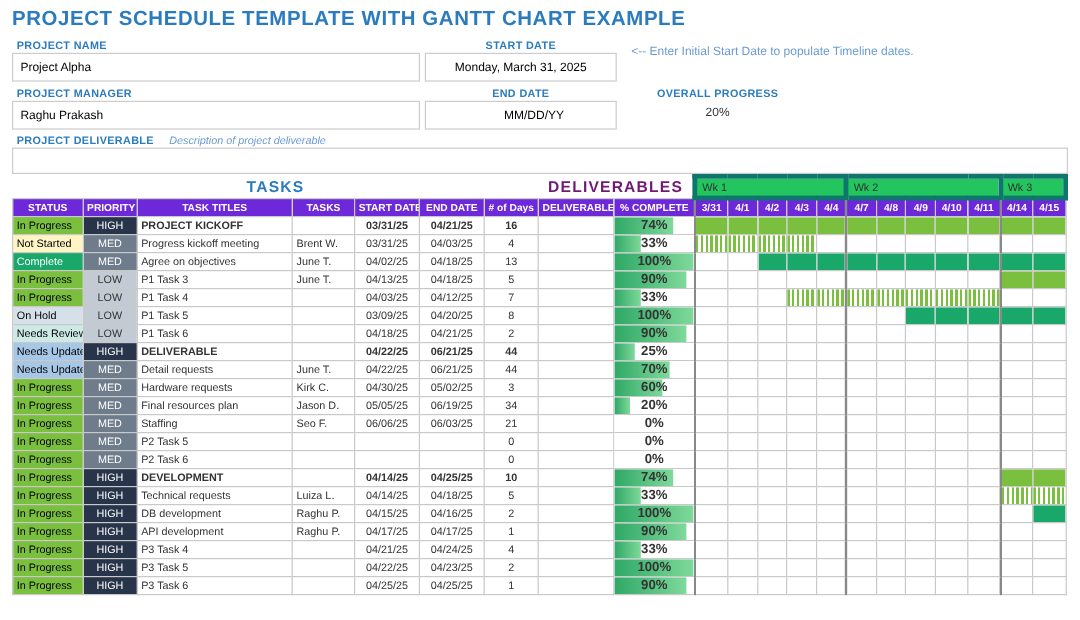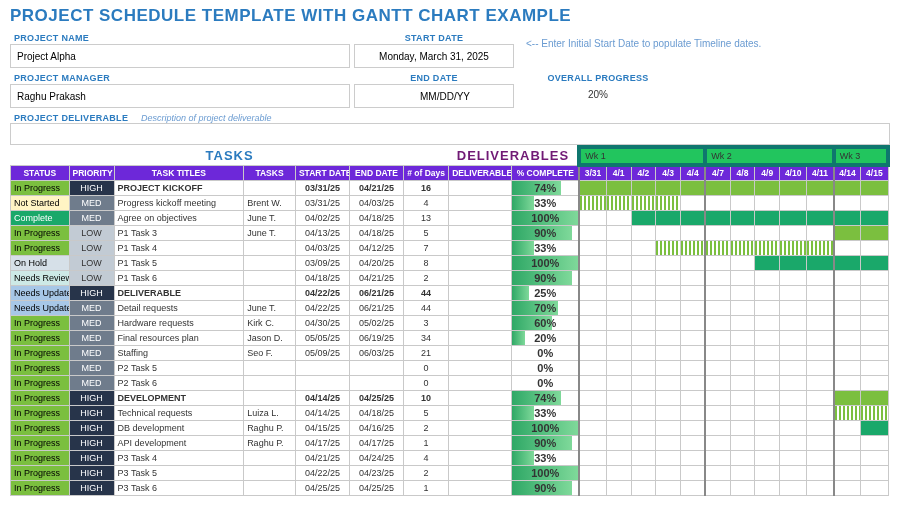--- a/index.html
+++ b/index.html
@@ -508,21 +508,21 @@
         <td class="gantt-cell"></td>
         <td class="gantt-cell"></td>
         <td class="gantt-cell divider"></td>
         <td class="gantt-cell"></td>
       </tr>
       <tr>
         <td class="status-inprogress">In Progress</td>
         <td class="prio-med">MED</td>
         <td>Staffing</td>
         <td>Seo F.</td>
-        <td class="center">05/09/25</td>
+        <td class="center">06/06/25</td>
         <td class="center">06/03/25</td>
         <td class="center">21</td>
         <td></td>
         <td class="pct-cell">
           <div class="pct-bar" style="width: 0%;"></div>
           <span class="pct-text">0%</span>
         </td>
         <td class="gantt-cell divider"></td>
         <td class="gantt-cell"></td>
         <td class="gantt-cell"></td>

